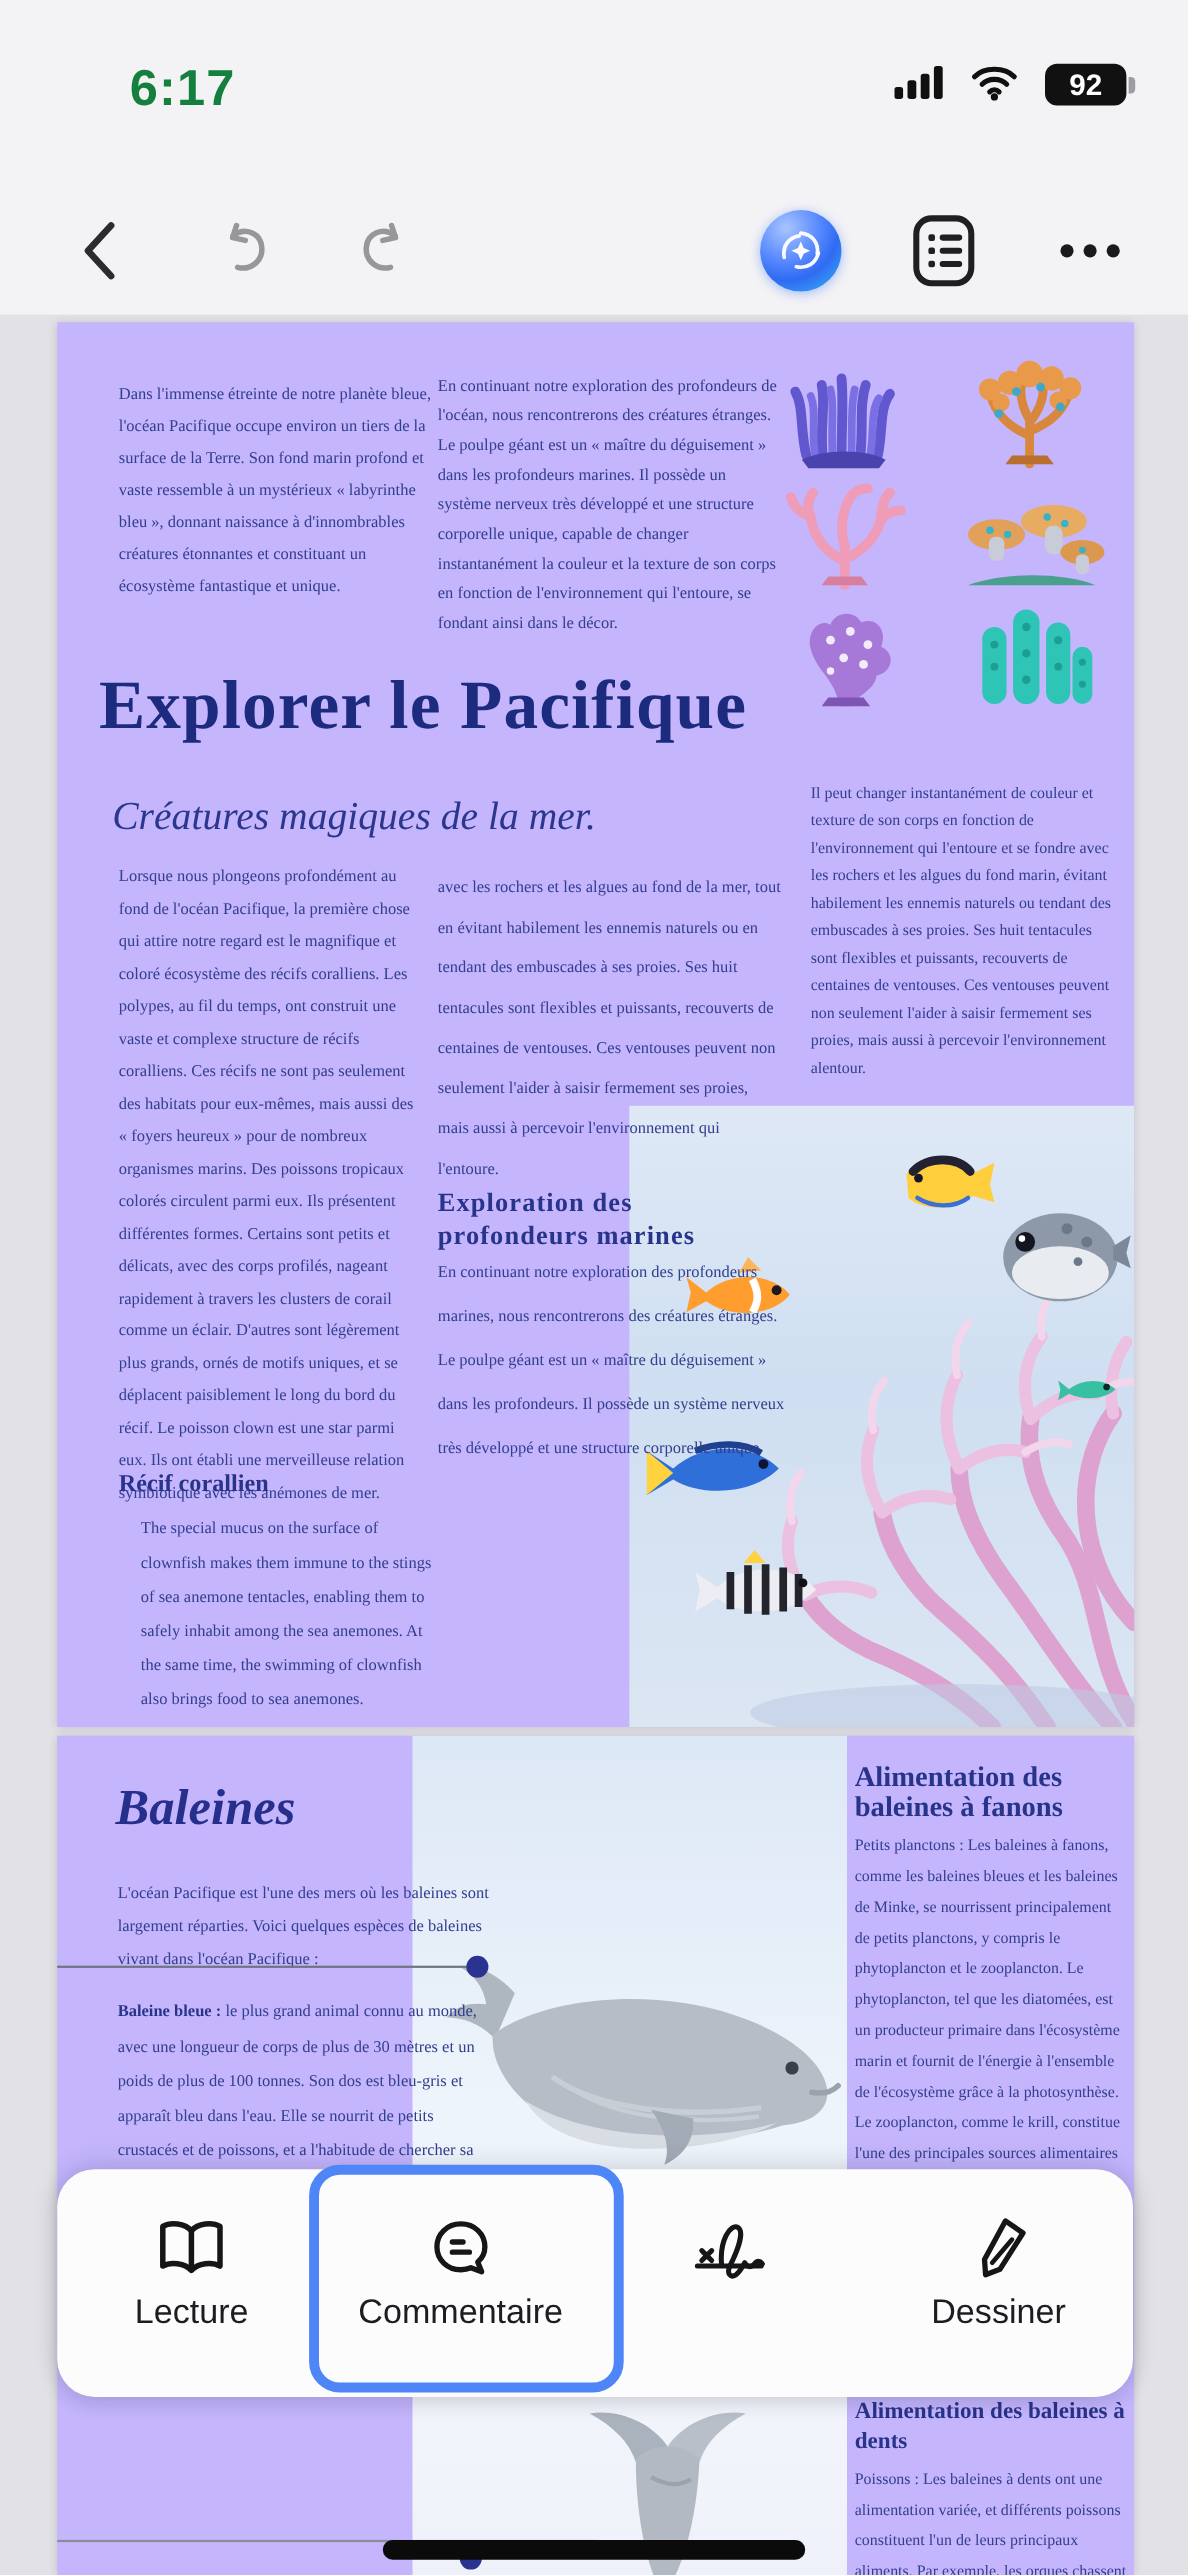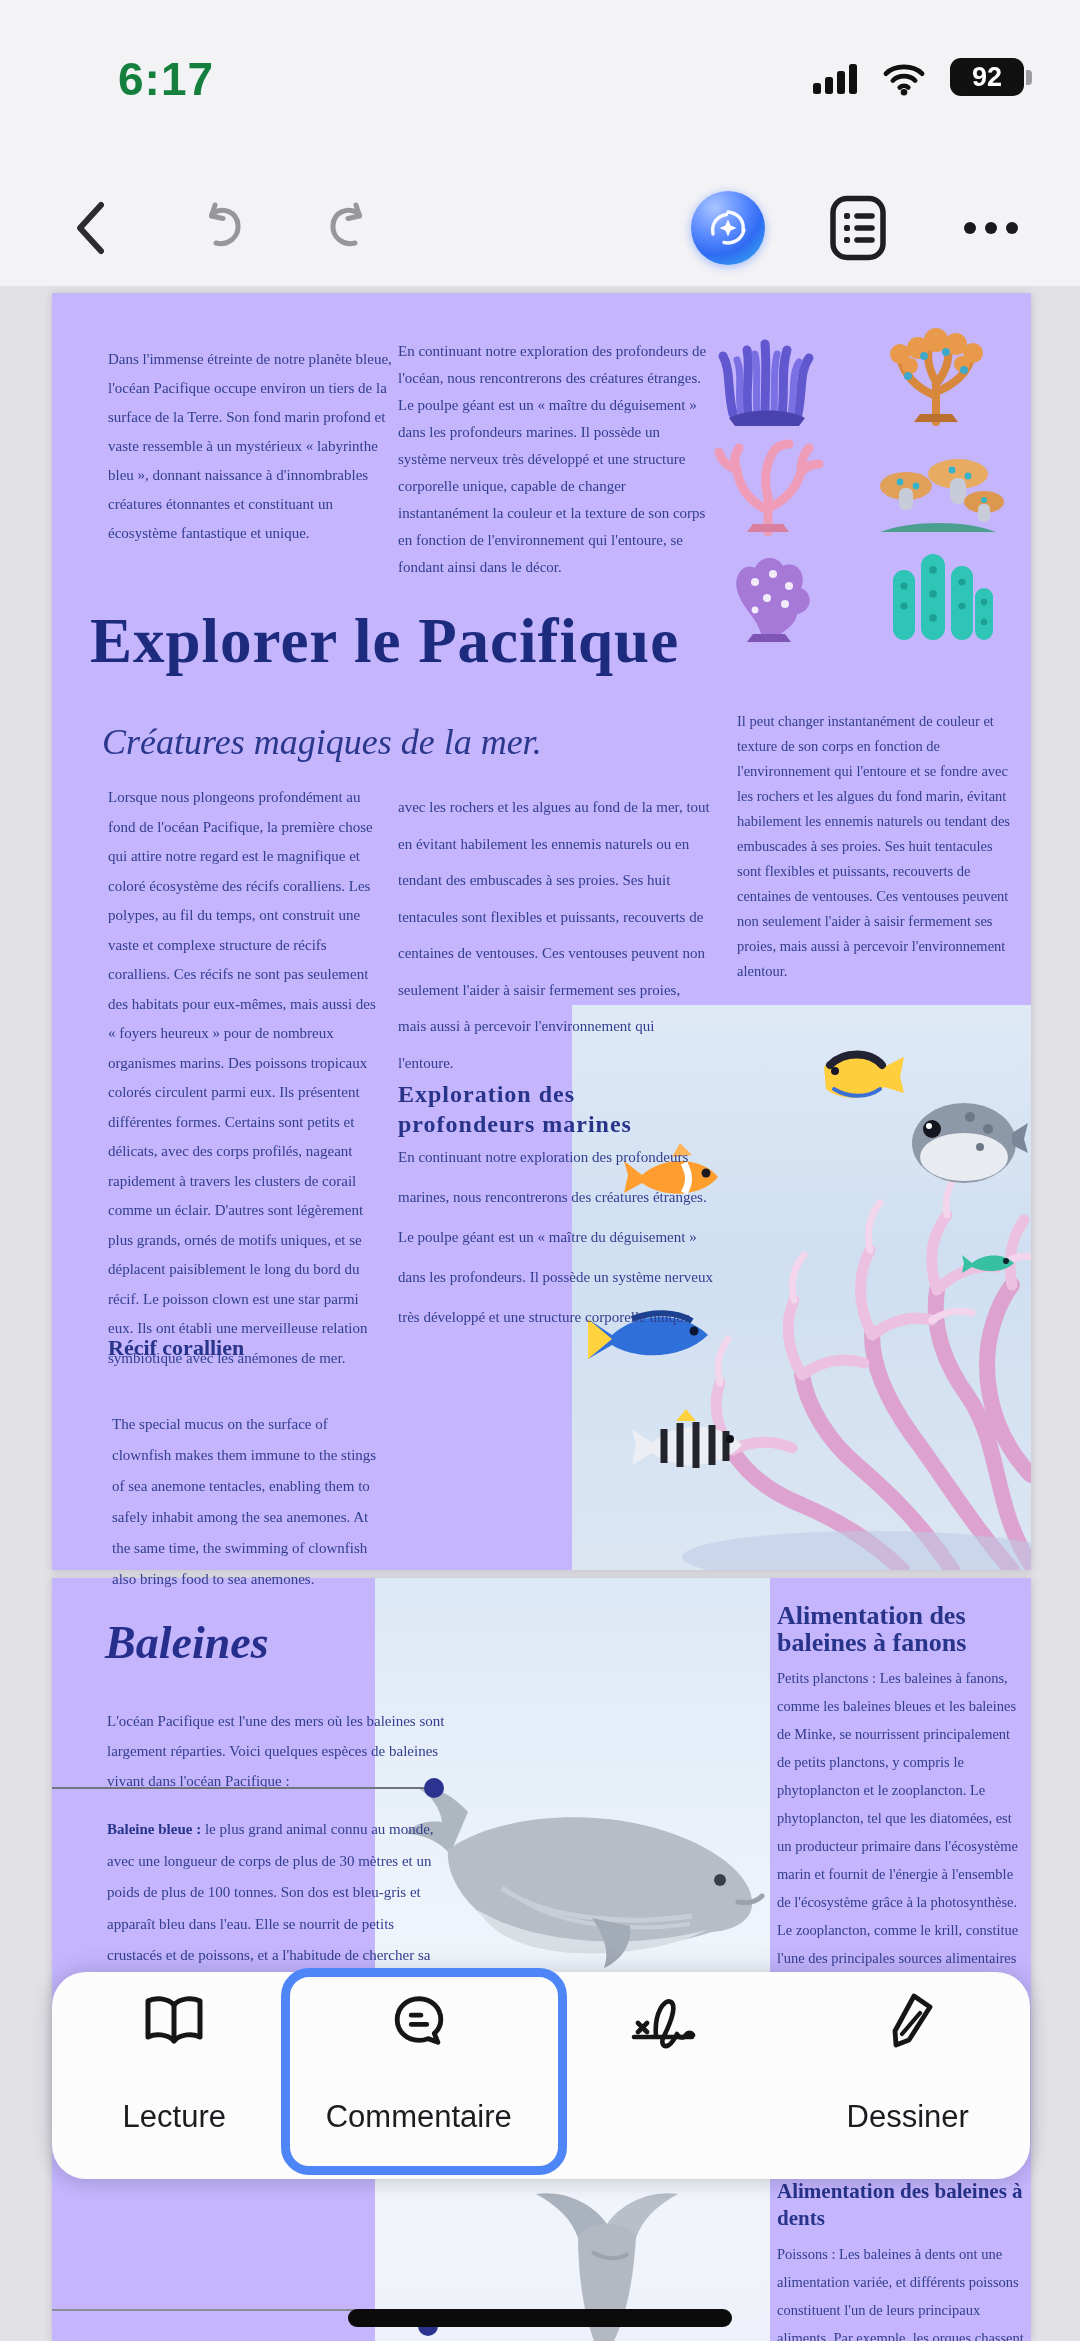--- a/index.html
+++ b/index.html
@@ -7,21 +7,21 @@
   .screen {
     position:relative; width:1080px; height:2341px;
     background:#f3f2f5; overflow:hidden;
     font-family:"Liberation Sans", sans-serif;
   }
   
   .status-time {
     position:absolute; left:118px; top:52px;
     font-size:46px; font-weight:700; color:#15803d; letter-spacing:1px;
   }
-  .status-right { position:absolute; right:48px; top:58px; display:flex; align-items:flex-end; gap:24px; }
+  .status-right { position:absolute; right:48px; top:58px; display:flex; align-items:flex-start; gap:24px; }
   .battery {
     position:relative; width:74px; height:38px; background:#111; border-radius:11px;
     display:flex; align-items:center; justify-content:center;
   }
   .battery .pct { color:#fff; font-size:27px; font-weight:700; }
   .battery-nub { width:6px; height:15px; background:#9d9da1; border-radius:0 4px 4px 0; margin-left:2px; }
   
   .navbar { position:absolute; left:0; top:178px; width:1080px; height:100px; }
   .nav-btn { position:absolute; top:0; height:100px; display:flex; align-items:center; justify-content:center; }
   .ai-btn {
@@ -60,21 +60,21 @@
   .timeline-dot2 { position:absolute; left:366px; top:738px; width:20px; height:20px; border-radius:50%; background:#2a338f; z-index:2; }
   .whale-wrap { position:absolute; left:330px; top:190px; z-index:1; }
   .whale-tail-wrap { position:absolute; left:470px; top:588px; z-index:1; }
   
   .bottom-bar {
     position:absolute; left:52px; top:1972px; width:978px; height:207px;
     background:#fcfcfd; border-radius:34px; z-index:10;
     box-shadow:0 -4px 24px rgba(20,20,40,.12), 0 6px 18px rgba(20,20,40,.10);
     display:flex;
   }
-  .bb-item { position:relative; flex:1; display:flex; flex-direction:column; align-items:center; padding-top:16px;gap:38px; }
+  .bb-item { position:relative; flex:1; display:flex; flex-direction:column; align-items:center; padding-top:39px; }
   .bb-icon { height:66px; display:flex; align-items:center; justify-content:center; }
   .bb-label { margin-top:6px; font-size:31px; color:#1d1d21; line-height:37px; text-align:center; }
   .select-frame {
     position:absolute; left:229px; top:-4px; width:286px; height:207px;
     border:9px solid #4e86f7; border-radius:28px; z-index:11; pointer-events:none;
   }
   .home-indicator {
     position:absolute; left:348px; top:2309px; width:384px; height:18px;
     background:#0b0b0c; border-radius:10px; z-index:12;
   }
@@ -337,21 +337,21 @@
       <div class="p-abs doc-text" style="left:56px; top:52px; width:292px;">Dans l'immense étreinte de notre planète bleue, l'océan Pacifique occupe environ un tiers de la surface de la Terre. Son fond marin profond et vaste ressemble à un mystérieux « labyrinthe bleu », donnant naissance à d'innombrables créatures étonnantes et constituant un écosystème fantastique et unique.</div>
       <div class="p-abs doc-text" style="left:346px; top:45px; width:312px; line-height:27px;">En continuant notre exploration des profondeurs de l'océan, nous rencontrerons des créatures étranges. Le poulpe géant est un « maître du déguisement » dans les profondeurs marines. Il possède un système nerveux très développé et une structure corporelle unique, capable de changer instantanément la couleur et la texture de son corps en fonction de l'environnement qui l'entoure, se fondant ainsi dans le décor.</div>
 
       <div class="p-abs doc-title" style="left:38px; top:312px;">Explorer le Pacifique</div>
       <div class="p-abs doc-subtitle" style="left:50px; top:428px;">Créatures magiques de la mer.</div>
 
       <div class="p-abs doc-text" style="left:685px; top:416px; width:282px; font-size:14.5px; line-height:25px;">Il peut changer instantanément de couleur et texture de son corps en fonction de l'environnement qui l'entoure et se fondre avec les rochers et les algues du fond marin, évitant habilement les ennemis naturels ou tendant des embuscades à ses proies. Ses huit tentacules sont flexibles et puissants, recouverts de centaines de ventouses. Ces ventouses peuvent non seulement l'aider à saisir fermement ses proies, mais aussi à percevoir l'environnement alentour.</div>
 
       <div class="p-abs doc-text" style="left:56px; top:490px; width:268px; line-height:29.5px;">Lorsque nous plongeons profondément au fond de l'océan Pacifique, la première chose qui attire notre regard est le magnifique et coloré écosystème des récifs coralliens. Les polypes, au fil du temps, ont construit une vaste et complexe structure de récifs coralliens. Ces récifs ne sont pas seulement des habitats pour eux-mêmes, mais aussi des « foyers heureux » pour de nombreux organismes marins. Des poissons tropicaux colorés circulent parmi eux. Ils présentent différentes formes. Certains sont petits et délicats, avec des corps profilés, nageant rapidement à travers les clusters de corail comme un éclair. D'autres sont légèrement plus grands, ornés de motifs uniques, et se déplacent paisiblement le long du bord du récif. Le poisson clown est une star parmi eux. Ils ont établi une merveilleuse relation symbiotique avec les anémones de mer.</div>
       <div class="p-abs doc-h" style="left:56px; top:1042px; font-size:22px;">Récif corallien</div>
-      <div class="p-abs doc-text" style="left:60px; top:1082px; width:268px; line-height:31px;margin-top:34px;">The special mucus on the surface of clownfish makes them immune to the stings of sea anemone tentacles, enabling them to safely inhabit among the sea anemones. At the same time, the swimming of clownfish also brings food to sea anemones.</div>
+      <div class="p-abs doc-text" style="left:76px; top:1082px; width:268px; line-height:31px;">The special mucus on the surface of clownfish makes them immune to the stings of sea anemone tentacles, enabling them to safely inhabit among the sea anemones. At the same time, the swimming of clownfish also brings food to sea anemones.</div>
 
       <div class="p-abs doc-text" style="left:346px; top:496px; width:312px; line-height:36.5px;">avec les rochers et les algues au fond de la mer, tout en évitant habilement les ennemis naturels ou en tendant des embuscades à ses proies. Ses huit tentacules sont flexibles et puissants, recouverts de centaines de ventouses. Ces ventouses peuvent non seulement l'aider à saisir fermement ses proies, mais aussi à percevoir l'environnement qui l'entoure.</div>
       <div class="p-abs doc-h" style="left:346px; top:786px; width:320px; font-size:24px; line-height:30px; letter-spacing:1px;">Exploration des profondeurs marines</div>
       <div class="p-abs doc-text" style="left:346px; top:844px; width:318px; line-height:40px;">En continuant notre exploration des profondeurs marines, nous rencontrerons des créatures étranges. Le poulpe géant est un « maître du déguisement » dans les profondeurs. Il possède un système nerveux très développé et une structure corporelle unique</div>
     </div>
 
     <div class="page page2">
       <div class="blue-panel"></div>
 
       <div class="whale-wrap">

